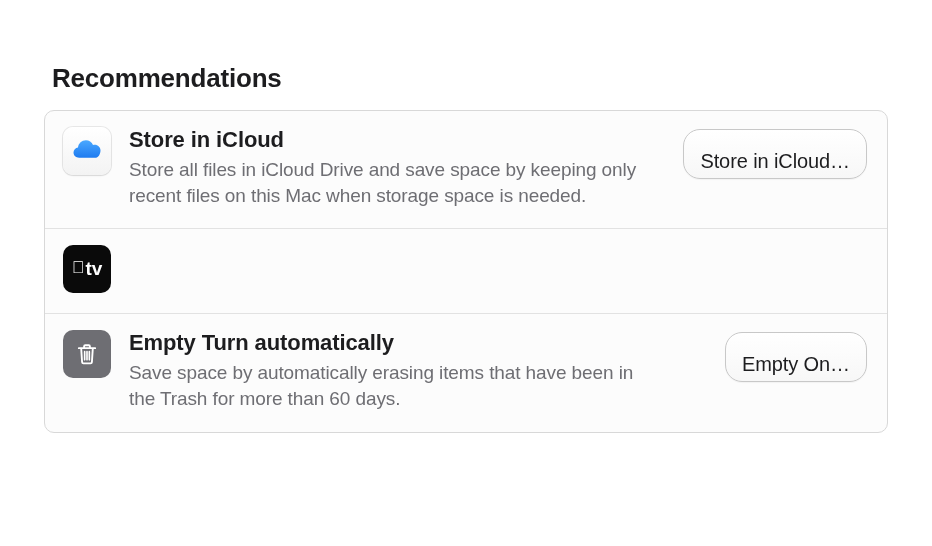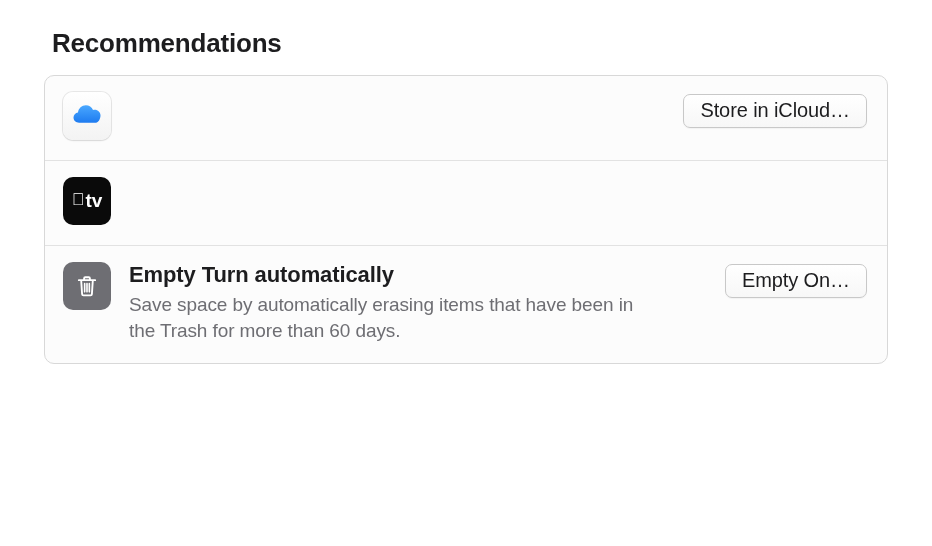--- a/index.html
+++ b/index.html
@@ -14,20 +14,21 @@
       width: 932px;
       color: #1d1d1f;
       -webkit-font-smoothing: antialiased;
     }
     .section-title {
       font-size: 26px;
       font-weight: 700;
       margin-bottom: 16px;
       padding-left: 8px;
       letter-spacing: -0.2px;
+      margin-top: 35px;
     }
     .panel {
       border: 1px solid #d8d8d8;
       border-radius: 10px;
       background: #fcfcfc;
       overflow: hidden;
     }
     .row {
       display: flex;
       align-items: flex-start;
@@ -74,22 +75,22 @@
       font-size: 19px;
       line-height: 1.35;
       color: #6e6e73;
       letter-spacing: -0.1px;
     }
     .action-button {
       flex-shrink: 0;
       margin-top: 2px;
       background: linear-gradient(180deg, #ffffff, #f7f7f7);
       border: 1px solid #c8c8c8;
-      border-radius: 7px;
-      padding: 4px 16px 5px;
+      border-radius: 17px;
+      padding: 20px 16px 5px;
       font-family: inherit;
       font-size: 20px;
       font-weight: 400;
       color: #1d1d1f;
       cursor: pointer;
       box-shadow: 0 1px 1px rgba(0,0,0,0.04);
       margin-left: auto;
       letter-spacing: -0.1px;
     }
 
@@ -128,20 +129,24 @@
       <svg viewBox="0 0 64 64">
         <defs>
           <linearGradient id="cg" x1="0" y1="0" x2="0" y2="1">
             <stop offset="0" stop-color="#4aa8ff"></stop>
             <stop offset="1" stop-color="#1e7bf0"></stop>
           </linearGradient>
         </defs>
         <path fill="url(#cg)" d="M48 44H18c-6 0-10-4.3-10-9.3 0-4.5 3.4-8.3 8-9 .8-7 6.8-12.7 14-12.7 5.6 0 10.5 3.3 12.7 8.2 1-.3 2-.5 3.1-.5 5.6 0 10.2 4.5 10.2 10.1C56 37.8 52 44 48 44z"></path>
       </svg>
     </div>
+    <div class="row-body">
+      <div class="row-title">Store in iCloud</div>
+      <div class="row-desc">Store all files in iCloud Drive and save space by keeping only recent files on this Mac when storage space is needed.</div>
+    </div>
     <button class="action-button">Store in iCloud…</button>
   </div>
 
   <div class="row">
     <div class="icon-box appletv">
       <div class="tv-text">
           <span class="apple-sym"></span>
           <span>tv</span>
         </div>
     </div>

